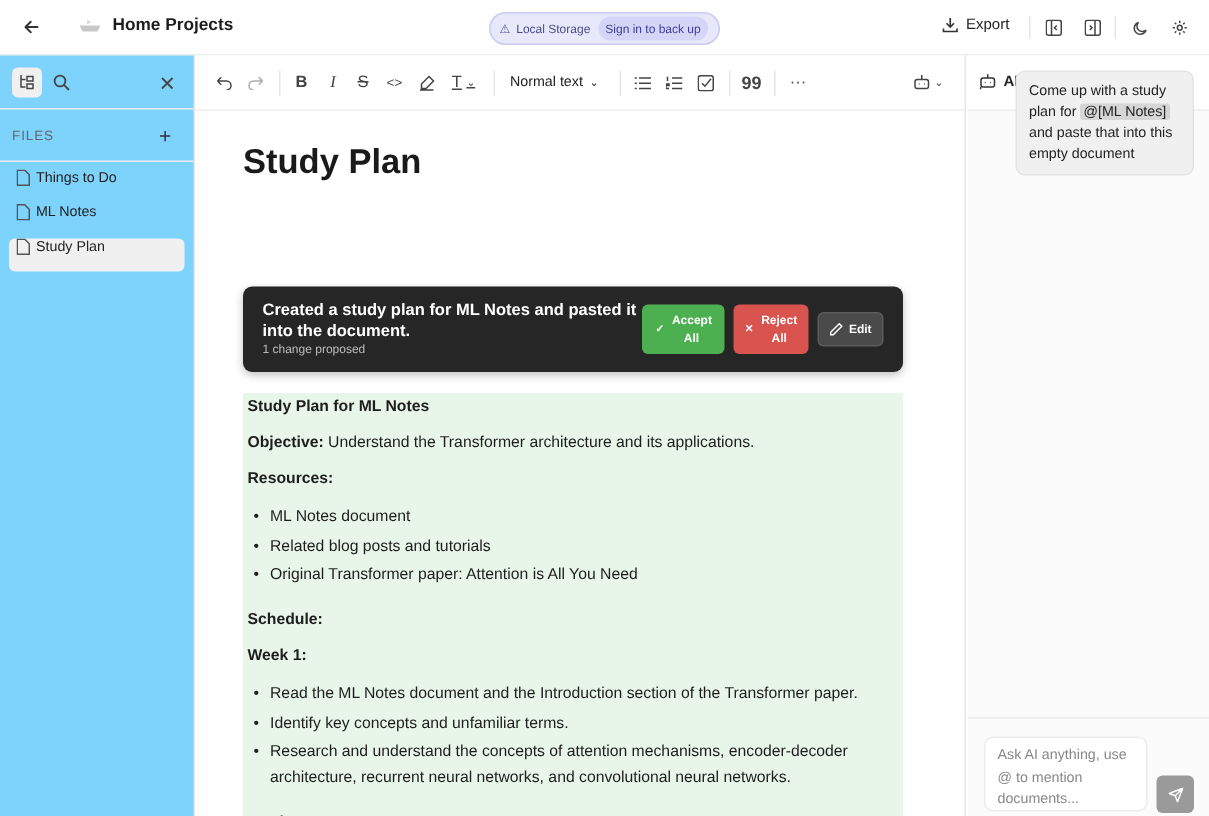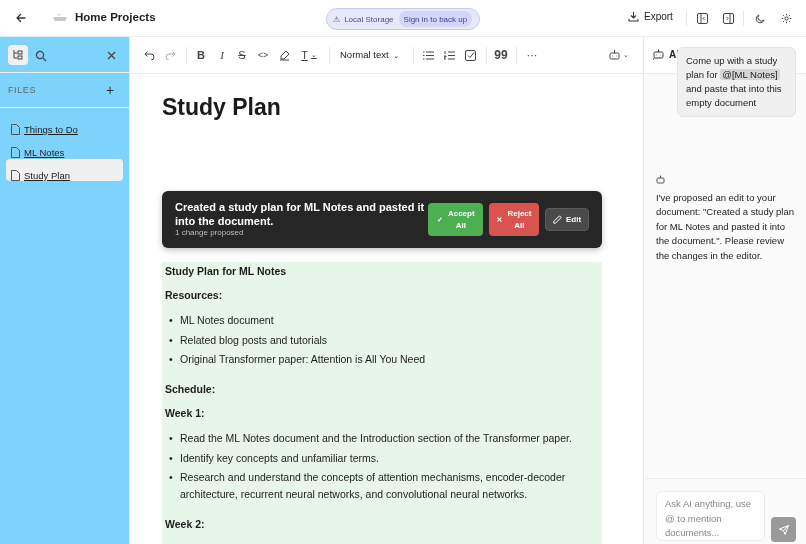--- a/index.html
+++ b/index.html
@@ -17,21 +17,21 @@
 
   .sidebar { position:absolute; left:0; top:37px; width:130px; height:507px; background:#7dd3fc; border-right: 1px solid #e6e6e6; }
   .sidebar .sb-top { height: 36px; border-bottom:1px solid #ececec; position:relative; }
   .sb-tree { position:absolute; left:8px; top:8px; width:20px; height:20px; background:#f0f0f0; border-radius:4px; display:flex; align-items:center; justify-content:center; }
   .sb-search { position:absolute; left:35px; top:11px; width:14px; height:14px; }
   .sb-close { position:absolute; left:104px; top:11px; width:14px; height:14px; color:#444; font-size:12px; display:flex; align-items:center; justify-content:center; }
   .files-head { height: 35px; border-bottom:1px solid #ececec; position:relative; }
   .files-head .lbl { position:absolute; left:8px; top:12px; font-size:9px; letter-spacing:0.6px; color:#666; }
   .files-head .add { position:absolute; left:106px; top:9px; font-size:14px; color:#333; }
   .file-list { padding: 5px 6px; }
-  .file-item { height: 22px; margin-bottom: 1px; border-radius:4px; display:flex; align-items:flex-end; padding-left:5px; font-size:9.5px; color:#222; gap:4px;text-decoration:underline; }
+  .file-item { height: 22px; margin-bottom: 1px; border-radius:4px; display:flex; align-items:flex-start; padding-left:5px; font-size:9.5px; color:#222; gap:4px; }
   .file-item.active { background:#f0f0f0; }
   .file-item svg { flex: none; }
 
   .editor { position:absolute; left:130px; top:37px; width:514px; height:507px; background:#fff; border-right:1px solid #e6e6e6; }
   .toolbar { height: 37px; border-bottom:1px solid #ececec; position:relative; }
   .tbtn { position:absolute; top:11px; width:14px; height:14px; display:flex; align-items:center; justify-content:center; color:#444; font-size:11px; }
   .tsep { position:absolute; top:10px; width:1px; height:17px; background:#e5e5e5; }
   .blockfmt { position:absolute; left:210px; top:12px; font-size:9.5px; color:#222; }
   .doc { position:absolute; left:0; top:37px; width:504px; height:470px; overflow:hidden; }
   .doc h1 { position:absolute; left:32px; top:20px; font-size:23px; font-weight:700; color:#1a1a1a; }
@@ -254,20 +254,21 @@
       <div class="bbtn edit">
         <svg class="ic" width="9" height="9" viewBox="0 0 9 9" style="margin-right:4px">
             <path d="M6.5 0.8l1.7 1.7L2.5 8.2H0.8V6.5z" stroke="#fff" fill="none"></path>
           </svg>
         <span>Edit</span>
       </div>
     </div>
 
     <div class="proposal">
       <p><b>Study Plan for ML Notes</b></p>
+      <p><b>Objective:</b><span> Understand the Transformer architecture and its applications.</span></p>
       <p><b>Resources:</b></p>
       <ul>
         <li>ML Notes document</li>
         <li>Related blog posts and tutorials</li>
         <li>Original Transformer paper: Attention is All You Need</li>
       </ul>
       <p style="margin-top:14px"><b>Schedule:</b></p>
       <p><b>Week 1:</b></p>
       <ul>
         <li>Read the ML Notes document and the Introduction section of the Transformer paper.</li>
@@ -290,29 +291,20 @@
     <span class="ttl">AI Assistant</span>
     <span class="x">
       <svg width="9" height="9" viewBox="0 0 9 9">
           <path d="M1 1l7 7M8 1L1 8" stroke="#444" stroke-width="1.2"></path>
         </svg>
     </span>
   </div>
   <div class="user-msg">
     <span>Come up with a study plan for </span><span class="mention">@[ML Notes]</span><span> and paste that into this empty document</span>
   </div>
-  <div class="bot-msg">
-    <span class="bi">
-      <svg width="9" height="9" viewBox="0 0 9 9">
-          <rect x="1" y="3" width="7" height="5" rx="1" stroke="#555" fill="none"></rect>
-          <path d="M4.5 0.5v2.5" stroke="#555"></path>
-        </svg>
-    </span>
-    <span>I've proposed an edit to your document: "Created a study plan for ML Notes and pasted it into the document.". Please review the changes in the editor.</span>
-  </div>
   <div class="ai-foot">
     <div class="ai-input">Ask AI anything, use @ to mention documents...</div>
     <div class="send">
       <svg width="10" height="10" viewBox="0 0 10 10">
           <path d="M9.5 0.5L0.5 4l4 1.5L6 9.5z M4.5 5.5L9.5 0.5" stroke="#fff" fill="none" stroke-linejoin="round"></path>
         </svg>
     </div>
   </div>
 </div>
 

